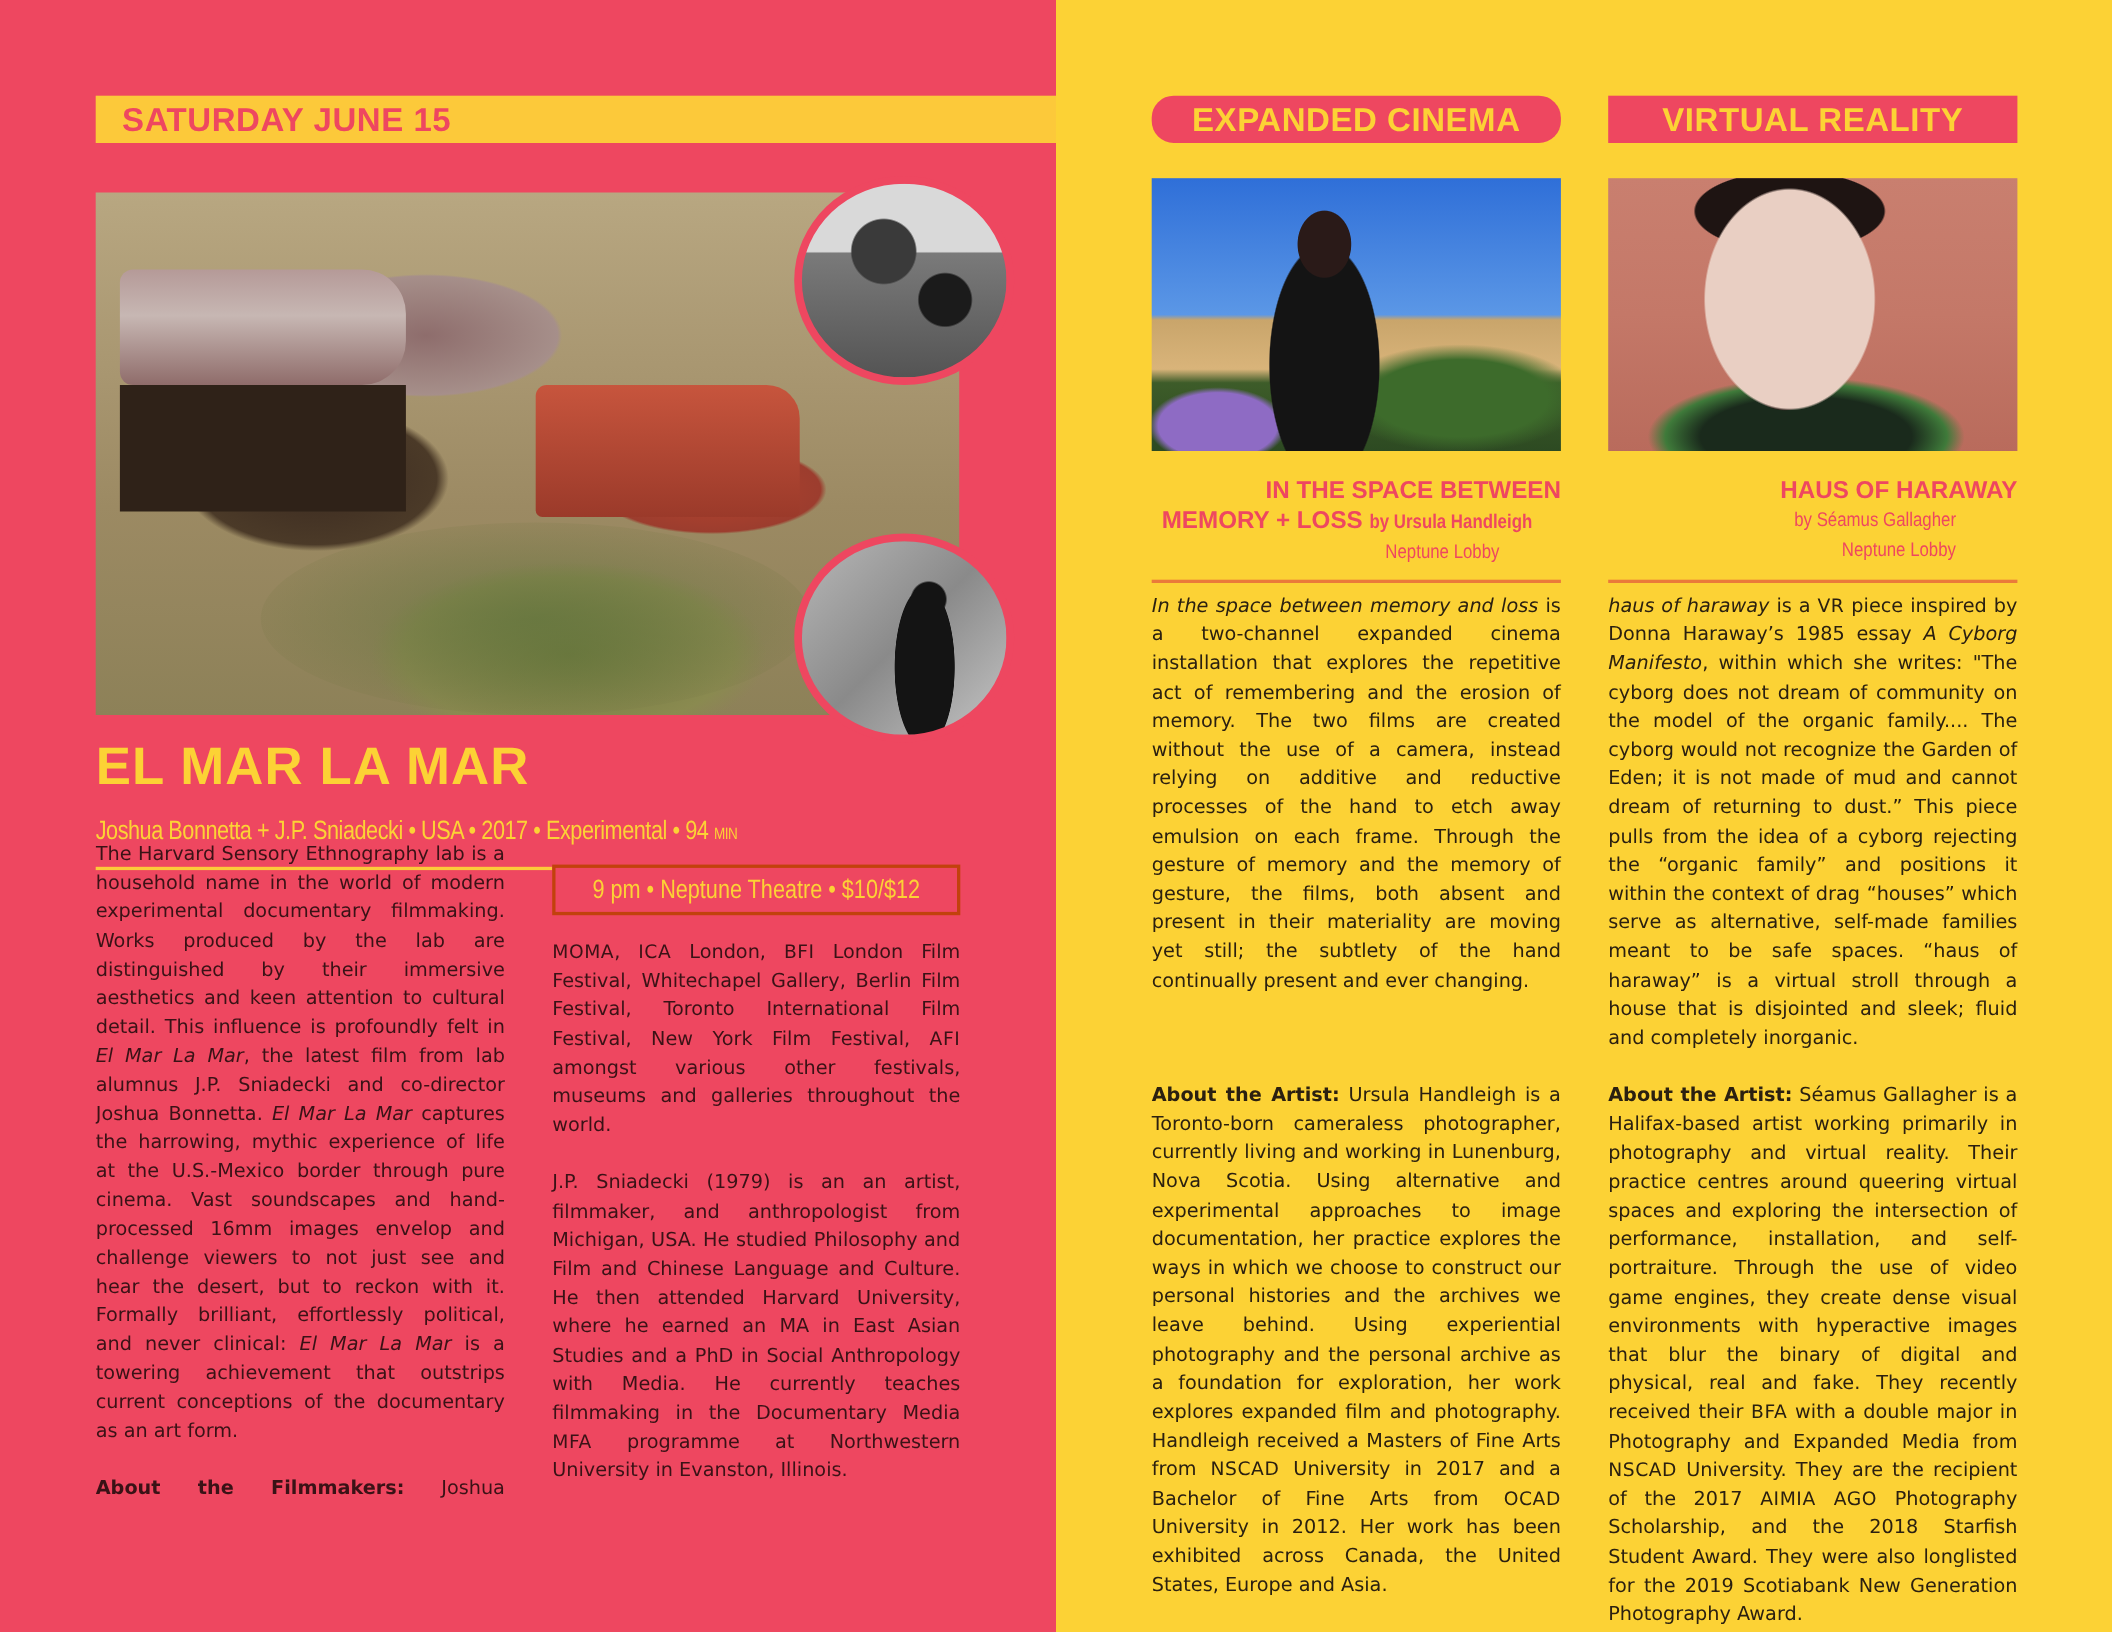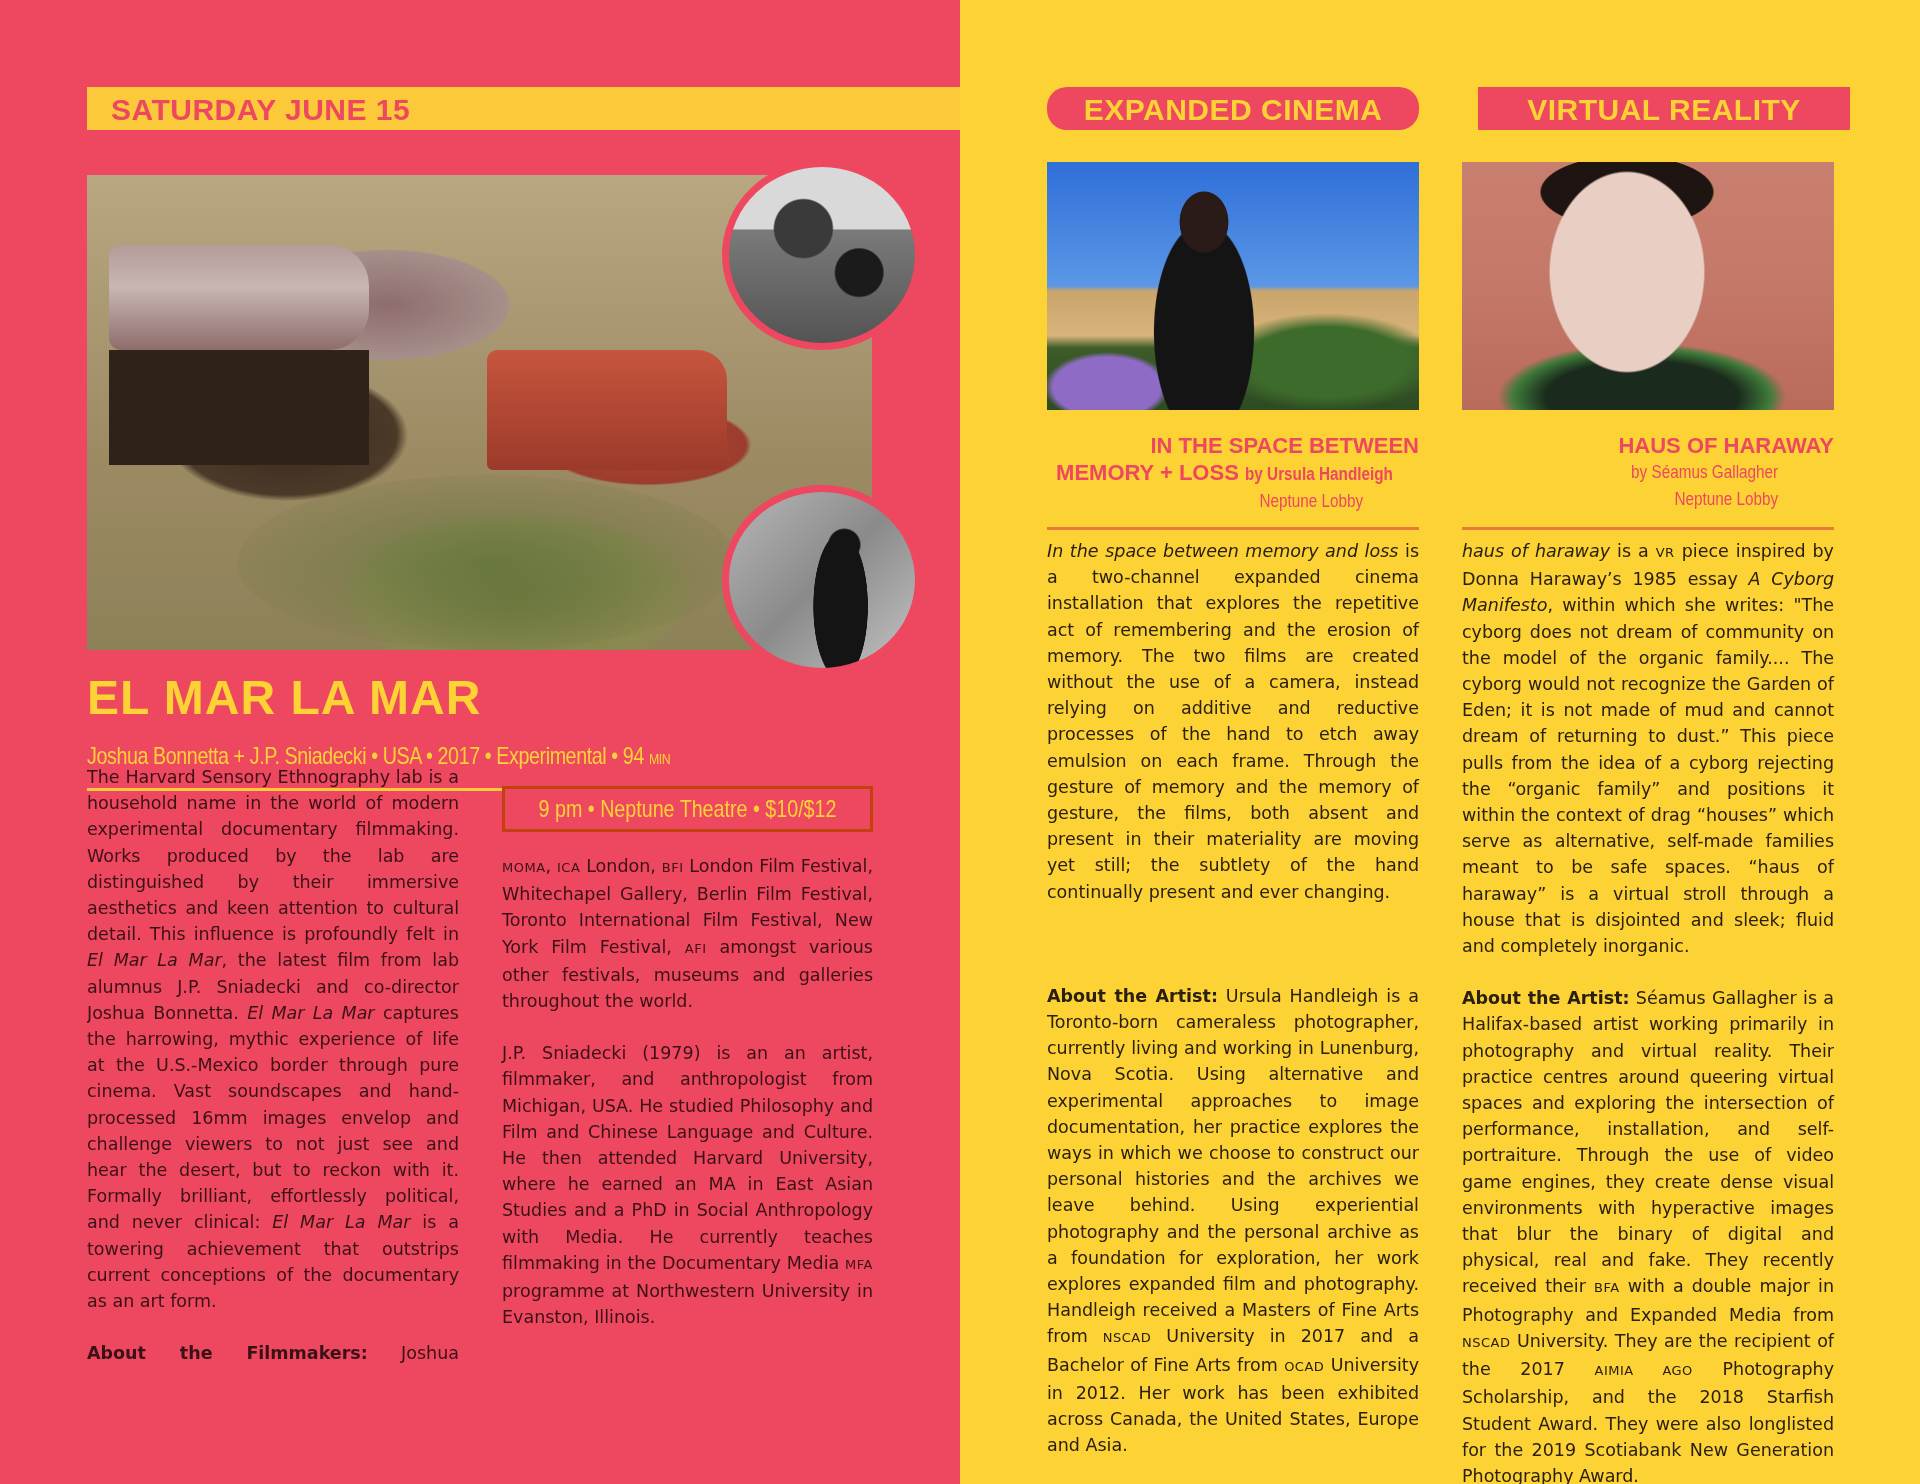--- a/index.html
+++ b/index.html
@@ -41,26 +41,26 @@
   .showtime-box span { position: absolute; left: 0; right: 0; top: 6px; text-align: center; font-family: "Liberation Sans", sans-serif; font-size: 24px; color: #fcd235; transform: scaleX(0.82); white-space: nowrap; }
 
   .body-text { position: absolute; font-size: 17.5px; line-height: 26.2px; color: #3a1216; text-align: justify; }
   .body-text.dark { color: #2b2010; }
   .body-text p + p { margin-top: 26px; }
   .body-text b { font-weight: 700; }
   .col1 { left: 87px; top: 764px; width: 372px; height: 600px; overflow: hidden; }
   .col2 { left: 502px; top: 853px; width: 371px; }
   .col3 { left: 1047px; top: 538px; width: 372px; }
   .col4 { left: 1462px; top: 538px; width: 372px; }
-  .sc { font-size: 13px; letter-spacing: 0.5px; text-transform: uppercase; }
+  .sc { font-size: 17px; letter-spacing: 0.5px; text-transform: uppercase; }
 
   .section-tab { position: absolute; top: 87px; height: 43px; background: #ee4760; }
   .section-tab span { position: absolute; left: 0; right: 0; top: 6px; text-align: center; font-family: "Liberation Sans", sans-serif; font-weight: 700; font-size: 30px; color: #fcd235; letter-spacing: 0.5px; }
   .tab-cinema { left: 1047px; width: 372px; border-radius: 20px; }
-  .tab-vr { left: 1462px; width: 372px; margin-left: 16px; }
+  .tab-vr { left: 1462px; width: 372px; }
 
   .photo { position: absolute; top: 162px; width: 372px; height: 248px; overflow: hidden; }
   .photo-handleigh { left: 1047px;
     background:
       radial-gradient(ellipse 40px 50px at 157px 60px, #2a1a18 0 60%, transparent 62%),
       radial-gradient(ellipse 22px 26px at 157px 60px, #d5a38a 0 90%, transparent 92%),
       radial-gradient(ellipse 55px 120px at 157px 170px, #141414 0 90%, transparent 92%),
       radial-gradient(ellipse 90px 50px at 60px 225px, #8e6bc4 0 60%, transparent 70%),
       radial-gradient(ellipse 160px 70px at 280px 200px, #3d6b2b 0 50%, transparent 70%),
       linear-gradient(180deg, #2f6fd8 0%, #5b97e6 50%, #c9a56b 52%, #d9b47a 70%, #3d5c29 75%, #2d4a22 100%); }

